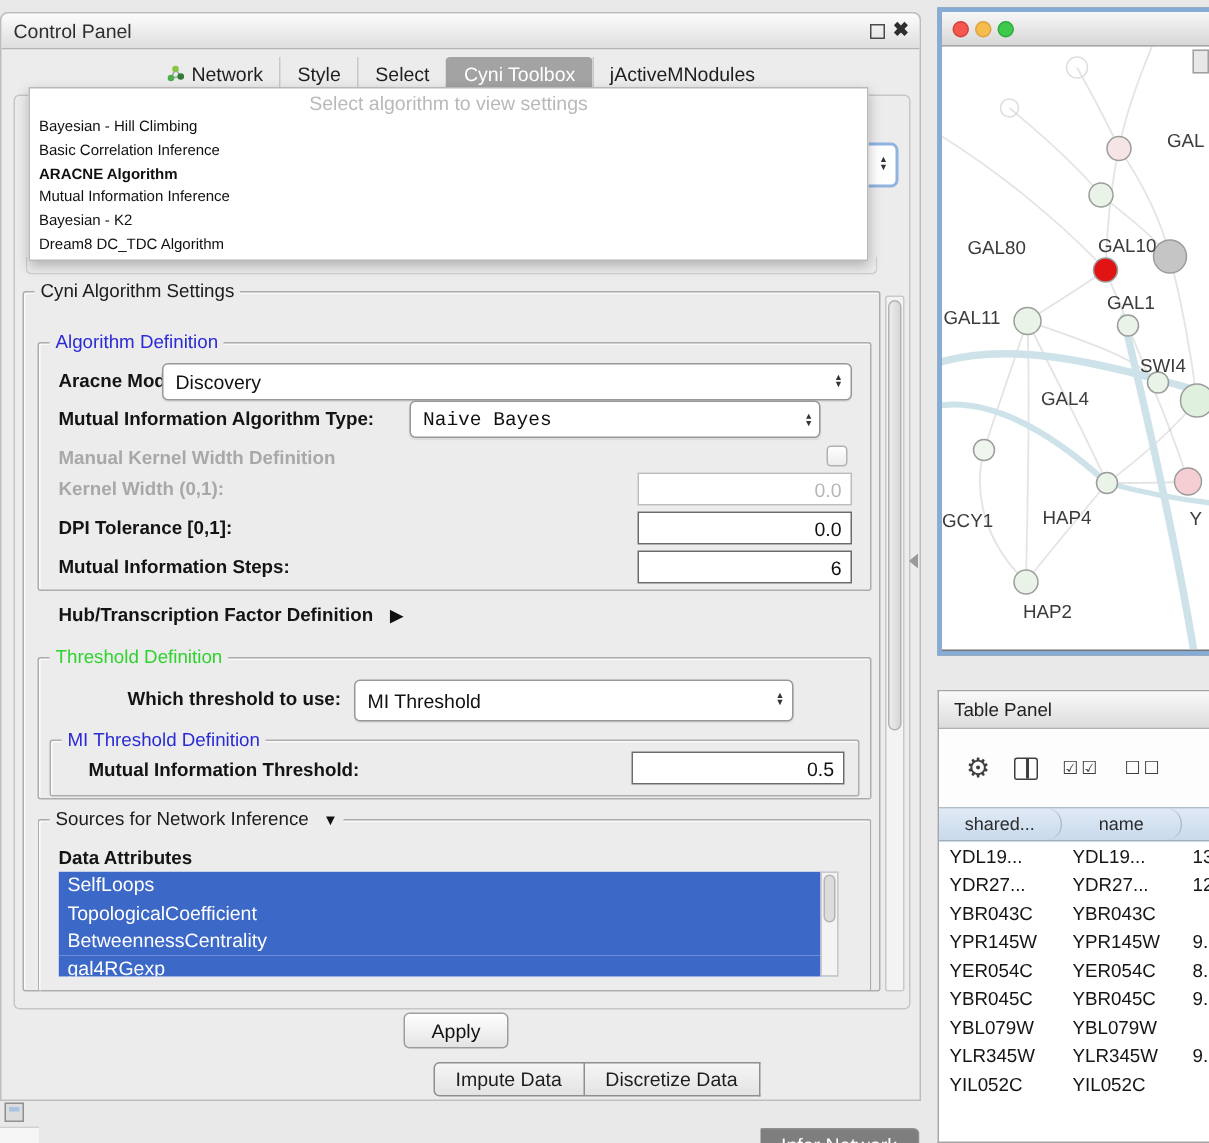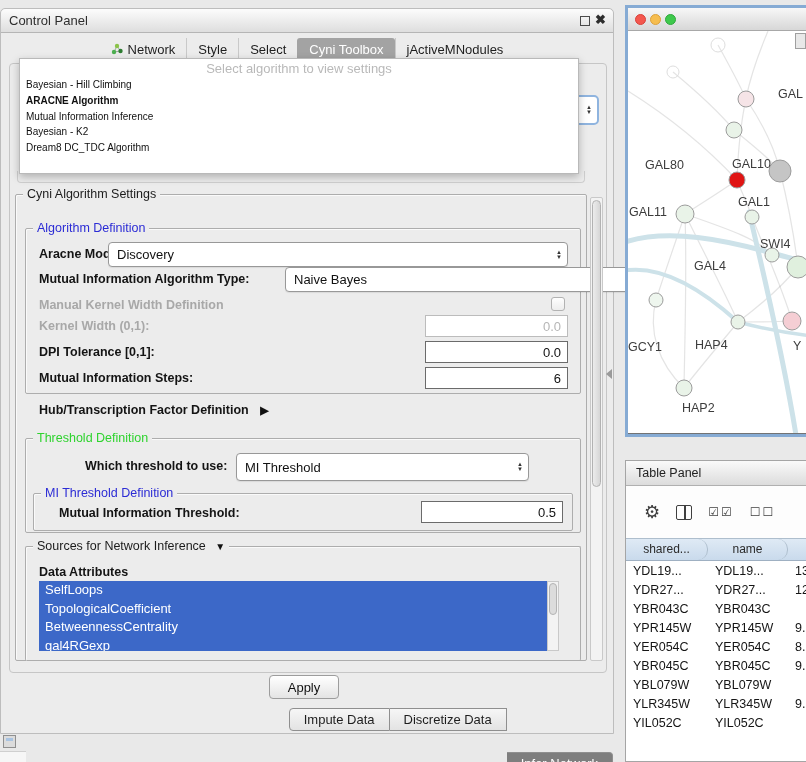--- a/index.html
+++ b/index.html
@@ -158,20 +158,21 @@
   <div class="combo-fragment">
     <span class="spin">
       <span>▲</span>
         <span>▼</span>
     </span>
   </div>
 
   <div class="popup" id="algo-popup">
     <div class="popup-placeholder">Select algorithm to view settings</div>
   <div class="popup-item">Bayesian - Hill Climbing</div>
+      <div class="popup-item">Basic Correlation Inference</div>
       <div class="popup-item selected">ARACNE Algorithm</div>
       <div class="popup-item">Mutual Information Inference</div>
       <div class="popup-item">Bayesian - K2</div>
       <div class="popup-item">Dream8 DC_TDC Algorithm</div>
     </div>
 
   <div class="fieldset" style="left:14px; top:185px; width:572px; height:467px;"></div>
   <span class="ftitle" style="left:22px; top:178px;">Cyni Algorithm Settings</span>
 
   <div class="fieldset" style="left:24px; top:219px; width:556px; height:166px;"></div>
@@ -180,21 +181,21 @@
   <span class="lbl" style="left:38px; top:238px;">Aracne Mode:</span>
   <div class="combo" style="left:107px; top:233px; width:460px; height:25px;">
     <span>Discovery</span>
     <span class="spin">
         <span>▲</span>
         <span>▼</span>
       </span>
   </div>
 
   <span class="lbl" style="left:38px; top:263px;">Mutual Information Algorithm Type:</span>
-  <div class="combo" style="left:284px; top:258px; width:351px; height:25px;">
+  <div class="combo" style="left:272px; top:258px; width:274px; height:25px;font-family:Liberation Mono, monospace;">
     <span>Naive Bayes</span>
     <span class="spin">
         <span>▲</span>
         <span>▼</span>
       </span>
   </div>
 
   <span class="lbl dis" style="left:38px; top:289px;">Manual Kernel Width Definition</span>
   <span class="checkbox" style="left:550px; top:288px;"></span>
 

